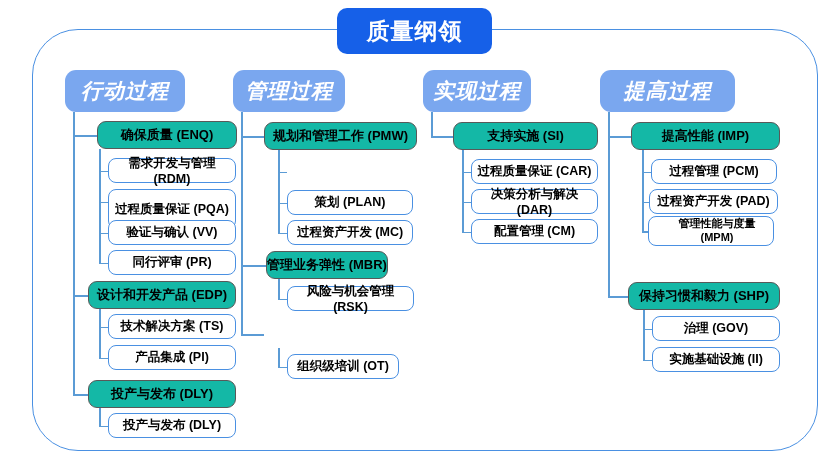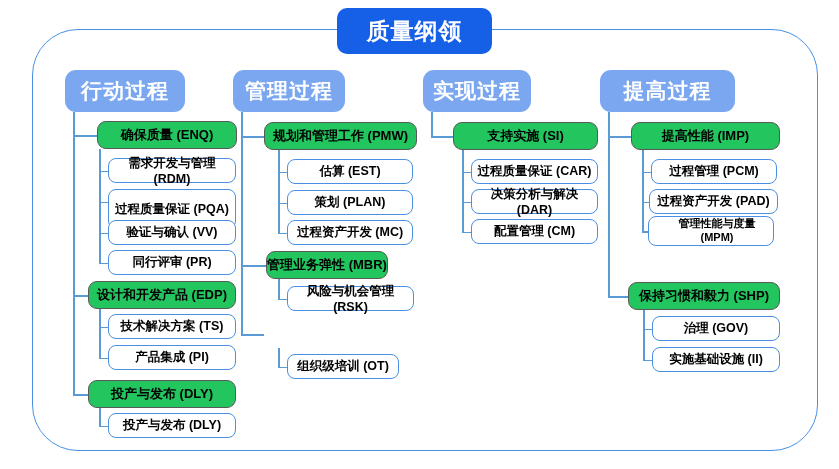--- a/index.html
+++ b/index.html
@@ -11,24 +11,24 @@
   }
   .title {
     position:absolute; left:337px; top:8px; width:155px; height:46px;
     background:#1660e8; border-radius:10px; color:#ffffff;
     font-size:23px; font-weight:bold; letter-spacing:1px;
     display:flex; align-items:center; justify-content:center; z-index:3;
   }
   .hdr {
     position:absolute; background:#7aa7ef; border-radius:11px; color:#ffffff;
     font-size:21px; font-weight:bold; letter-spacing:1px;
-    display:flex; align-items:center; justify-content:center; z-index:2;
+    display:flex; align-items:center; justify-content:center; z-index:2;font-style:italic;
   }
   .gray {
-    position:absolute; background:#22c55e; border:1.5px solid #595959; border-radius:9px;
+    position:absolute; background:#14b8a6; border:1.5px solid #595959; border-radius:9px;
     color:#000000; font-size:13px; font-weight:bold;
     display:flex; align-items:center; justify-content:center; z-index:2; box-sizing:border-box;
     white-space:nowrap;
   }
   .white {
     position:absolute; background:#ffffff; border:1.5px solid #4a90e2; border-radius:8px;
     color:#000000; font-size:12.5px; font-weight:bold; text-align:center;
     display:flex; align-items:center; justify-content:center; z-index:2; box-sizing:border-box;
     white-space:pre-line;
   }
@@ -49,21 +49,20 @@
   <div class="white" style="left:108px;top:220px;width:128px;height:25px">验证与确认 (VV)</div>
   <div class="white" style="left:108px;top:250px;width:128px;height:25px">同行评审 (PR)</div>
   <div class="gray" style="left:88px;top:281px;width:148px;height:28px">设计和开发产品 (EDP)</div>
   <div class="white" style="left:108px;top:314px;width:128px;height:25px">技术解决方案 (TS)</div>
   <div class="white" style="left:108px;top:345px;width:128px;height:25px">产品集成 (PI)</div>
   <div class="gray" style="left:88px;top:380px;width:148px;height:28px">投产与发布 (DLY)</div>
   <div class="white" style="left:108px;top:413px;width:128px;height:25px">投产与发布 (DLY)</div>
 
   <div class="hdr" style="left:233px;top:70px;width:112px;height:42px">管理过程</div>
   <div class="gray" style="left:264px;top:122px;width:153px;height:28px">规划和管理工作 (PMW)</div>
-  <div class="white" style="left:287px;top:159px;width:126px;height:25px">估算 (EST)</div>
   <div class="white" style="left:287px;top:190px;width:126px;height:25px">策划 (PLAN)</div>
   <div class="white" style="left:287px;top:220px;width:126px;height:25px">过程资产开发 (MC)</div>
   <div class="gray" style="left:266px;top:251px;width:122px;height:28px">管理业务弹性 (MBR)</div>
   <div class="white" style="left:287px;top:286px;width:127px;height:25px">风险与机会管理 (RSK)</div>
   <div class="white" style="left:287px;top:354px;width:112px;height:25px">组织级培训 (OT)</div>
 
   <div class="hdr" style="left:423px;top:70px;width:108px;height:42px">实现过程</div>
   <div class="gray" style="left:453px;top:122px;width:145px;height:28px">支持实施 (SI)</div>
   <div class="white" style="left:471px;top:159px;width:127px;height:25px">过程质量保证 (CAR)</div>
   <div class="white" style="left:471px;top:189px;width:127px;height:25px">决策分析与解决 (DAR)</div>

